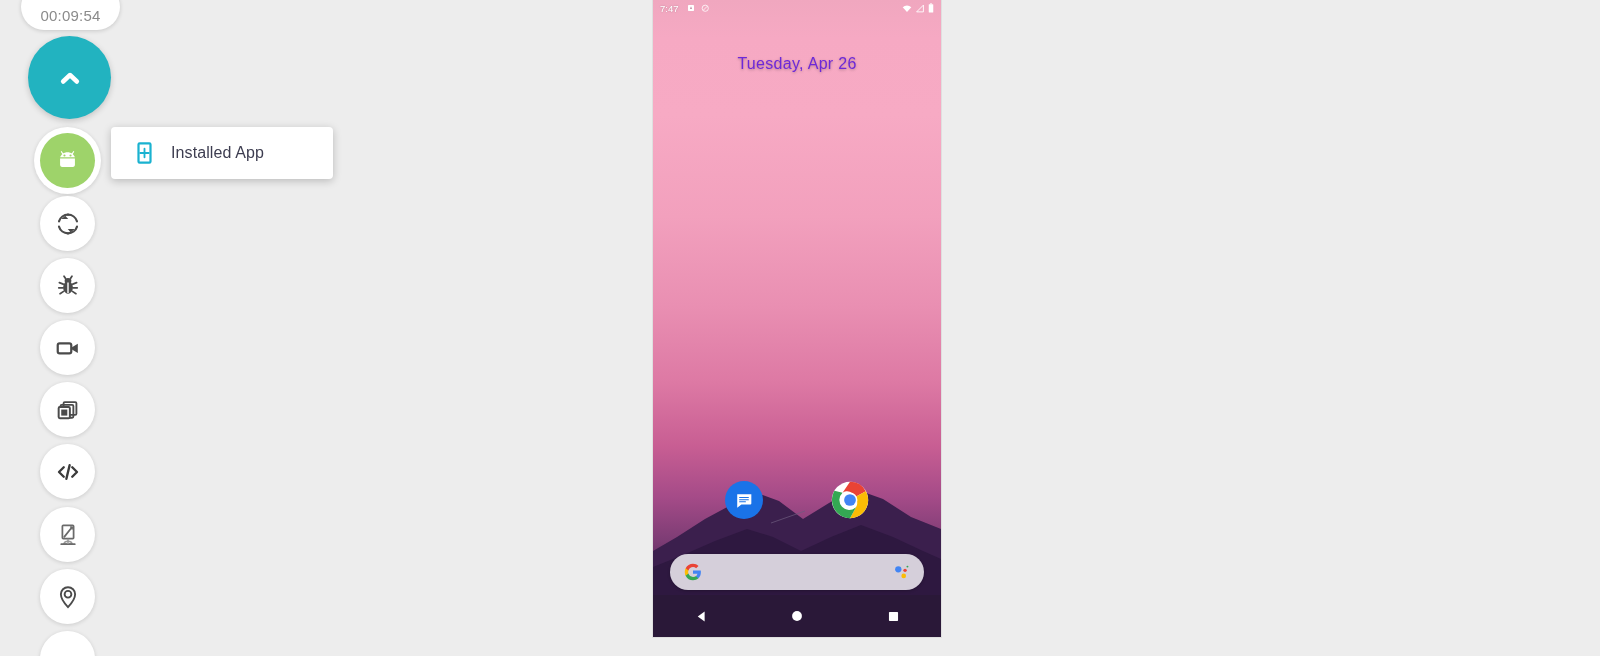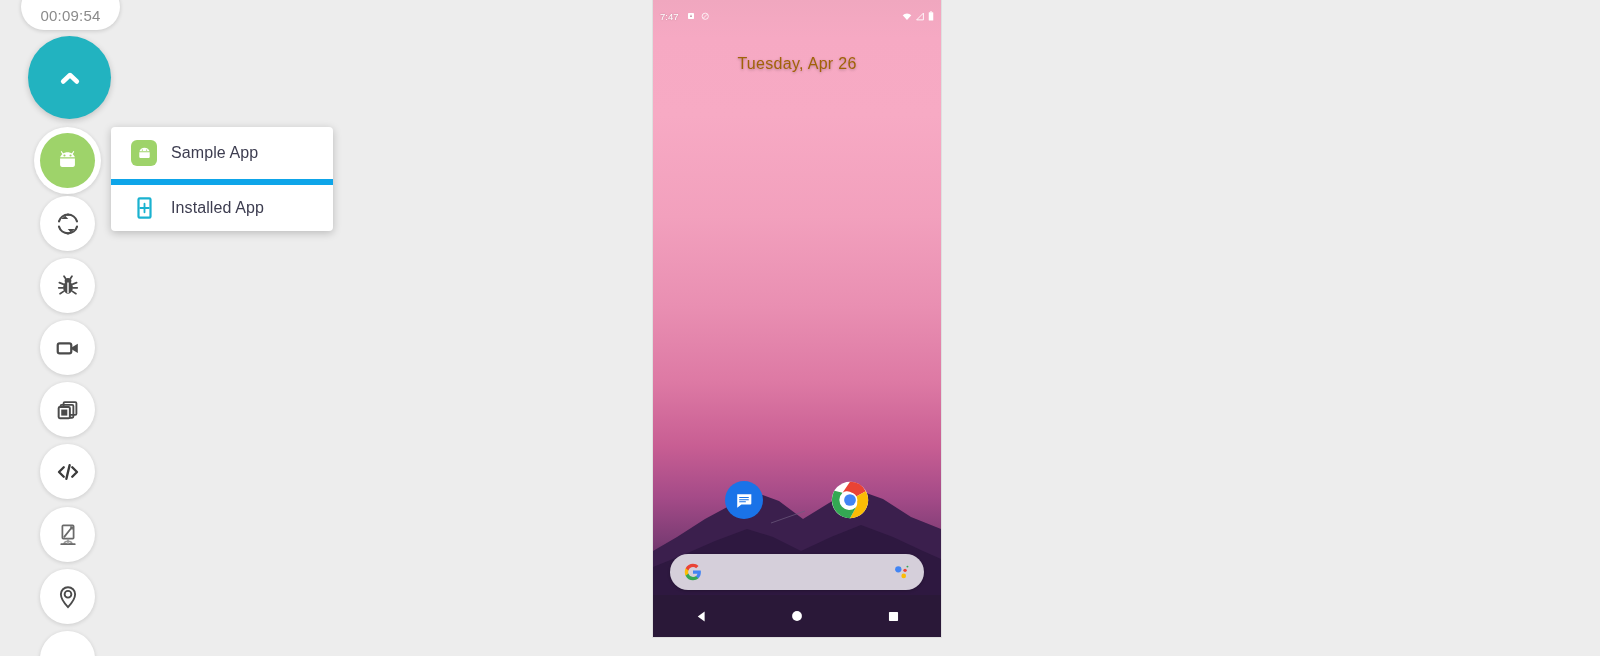--- a/index.html
+++ b/index.html
@@ -189,21 +189,21 @@
   }
 
   #status-bar {
     position: absolute;
     left: 0;
     top: 0;
     width: 100%;
     height: 16px;
     display: flex;
     align-items: center;
-    padding: 16px 7px;
+    padding: 0 7px;
     box-sizing: border-box;
     color: #ffffff;
     font-size: 9px;
     z-index: 5;
     justify-content: center;
   }
   #status-bar .sb-time {
     font-size: 9.5px;
     color: #fff;
     text-shadow: 0 0 2px rgba(0,0,0,0.25);
@@ -216,21 +216,21 @@
     align-items: center;
     gap: 3px;
   }
 
   #date-text {
     position: absolute;
     left: 0;
     top: 55px;
     width: 100%;
     text-align: center;
-    color: #a16207;
+    color: #6d28d9;
     font-size: 16px;
     letter-spacing: 0.3px;
     text-shadow: 0 1px 3px rgba(0,0,0,0.28);
     z-index: 5;
   }
 
   .dock-icon {
     position: absolute;
     width: 38px;
     height: 38px;
@@ -375,33 +375,20 @@
         <path d="M12 3.6c-3.4 0-6.1 2.7-6.1 6.1 0 4.6 6.1 11 6.1 11s6.1-6.4 6.1-11c0-3.4-2.7-6.1-6.1-6.1z" fill="none" stroke="#4b4b4b" stroke-width="1.6"></path>
         <circle cx="12" cy="9.6" r="2.9" fill="none" stroke="#4b4b4b" stroke-width="1.6"></circle>
       </svg>
     </div>
 
     <div class="tool-btn" style="top:631px"></div>
   </div>
 
   <div id="app-menu">
 
-    <div class="menu-item">
-      <span class="mi-icon">
-        <span class="android-sq">
-          <svg width="19" height="19" viewBox="0 0 24 24">
-            <path d="M5.4 10.4h13.2v5.7a1.5 1.5 0 0 1-1.5 1.5H6.9a1.5 1.5 0 0 1-1.5-1.5z" fill="#ffffff"></path>
-            <path d="M12 4.8c-3.2 0-5.8 2-6.4 4.5h12.8c-.6-2.5-3.2-4.5-6.4-4.5z" fill="#ffffff"></path>
-            <circle cx="9.4" cy="7.7" r="0.9" fill="#9ed36a"></circle>
-            <circle cx="14.6" cy="7.7" r="0.9" fill="#9ed36a"></circle>
-          </svg>
-        </span>
-      </span>
-      <span class="mi-label">Sample App</span>
-    </div>
 
     <div class="menu-item">
       <span class="mi-icon">
         <svg width="21" height="24" viewBox="0 0 22 26">
           <rect x="4.5" y="2.5" width="13" height="21" rx="1.2" fill="none" stroke="#1ab2d0" stroke-width="2.4"></rect>
           <path d="M11 8.4 V17.6 M6.4 13 H15.6" stroke="#1ab2d0" stroke-width="2" stroke-linecap="round"></path>
         </svg>
       </span>
       <span class="mi-label">Installed App</span>
     </div>

